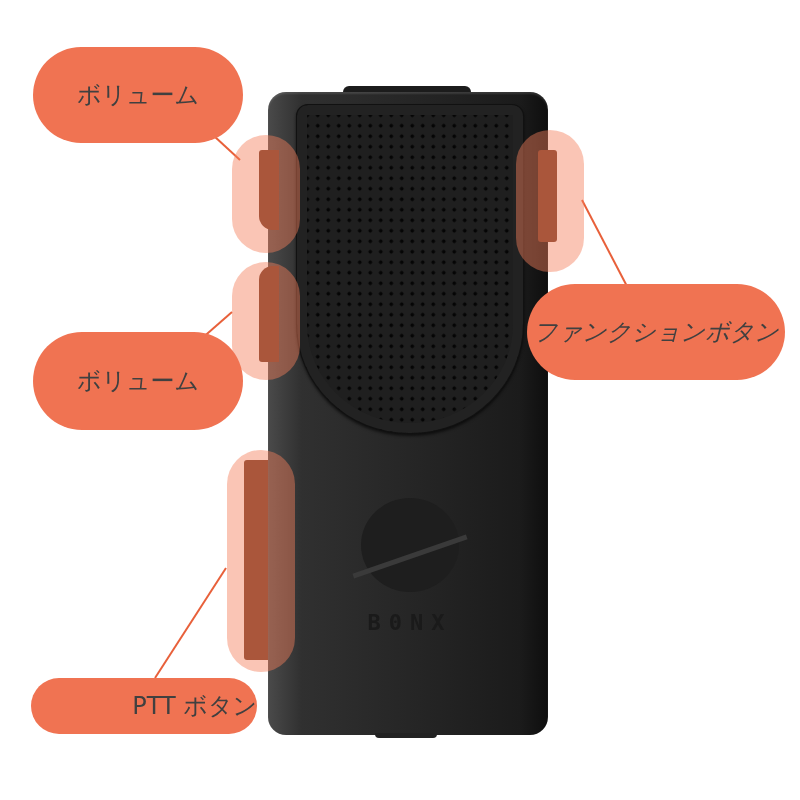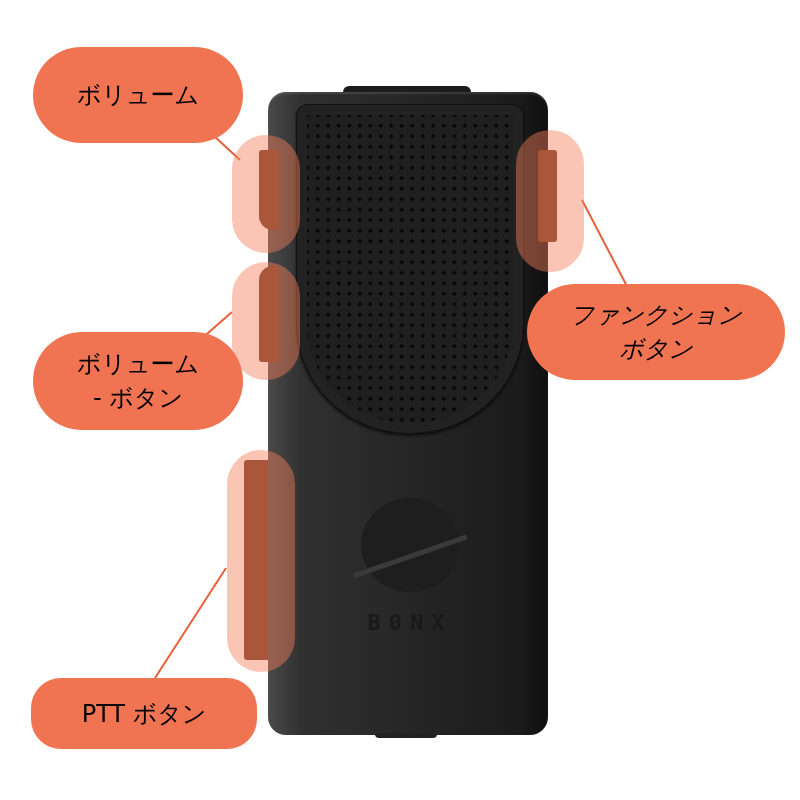--- a/index.html
+++ b/index.html
@@ -45,22 +45,22 @@
       font-family: "DejaVu Sans Mono", monospace; font-weight: bold; font-size: 22px;
       letter-spacing: 8px; color: #1a1a1a;
     }
     .side-btn {
       position: absolute; background: #6e3522; border-radius: 3px;
     }
     .hl {
       position: absolute; background: rgba(243, 126, 90, 0.45); border-radius: 34px;
     }
     .label {
-      position: absolute; background: #f07352; color: #000000;
-      display: flex; flex-direction: column; align-items: center; justify-content: center;
+      position: absolute; background: #f07352; color: #404040;
+      display: flex; flex-direction: row; align-items: center; justify-content: center;
       font-size: 24px; line-height: 34px; text-align: center;
     }
     .connector { position: absolute; left: 0; top: 0; }
   </style>
 </head>
 <body>
 
 <svg class="connector" width="800" height="800">
   <line x1="214" y1="136" x2="240" y2="160" stroke="#e8603a" stroke-width="2"></line>
   <line x1="200" y1="340" x2="232" y2="312" stroke="#e8603a" stroke-width="2"></line>
@@ -86,23 +86,22 @@
 <div class="hl" style="left:232px; top:262px; width:68px; height:118px;"></div>
 <div class="hl" style="left:516px; top:130px; width:68px; height:142px;"></div>
 <div class="hl" style="left:227px; top:450px; width:68px; height:222px;"></div>
 
 <div class="label" style="left:33px; top:47px; width:210px; height:96px; border-radius:48px;">
   <span>ボリューム</span>
 </div>
 
 <div class="label" style="left:33px; top:332px; width:210px; height:98px; border-radius:49px;">
   <span>ボリューム</span>
-  <span>- ボタン</span>
 </div>
 
 <div class="label" style="left:527px; top:284px; width:258px; height:96px; border-radius:48px;font-style:italic;">
   <span>ファンクション</span>
   <span>ボタン</span>
 </div>
 
-<div class="label" style="left:31px; top:678px; width:226px; height:71px; border-radius:30px;">
+<div class="label" style="left:31px; top:678px; width:226px; height:56px; border-radius:30px;justify-content:flex-end;">
   <span>PTT ボタン</span>
 </div>
 
 </body></html>

